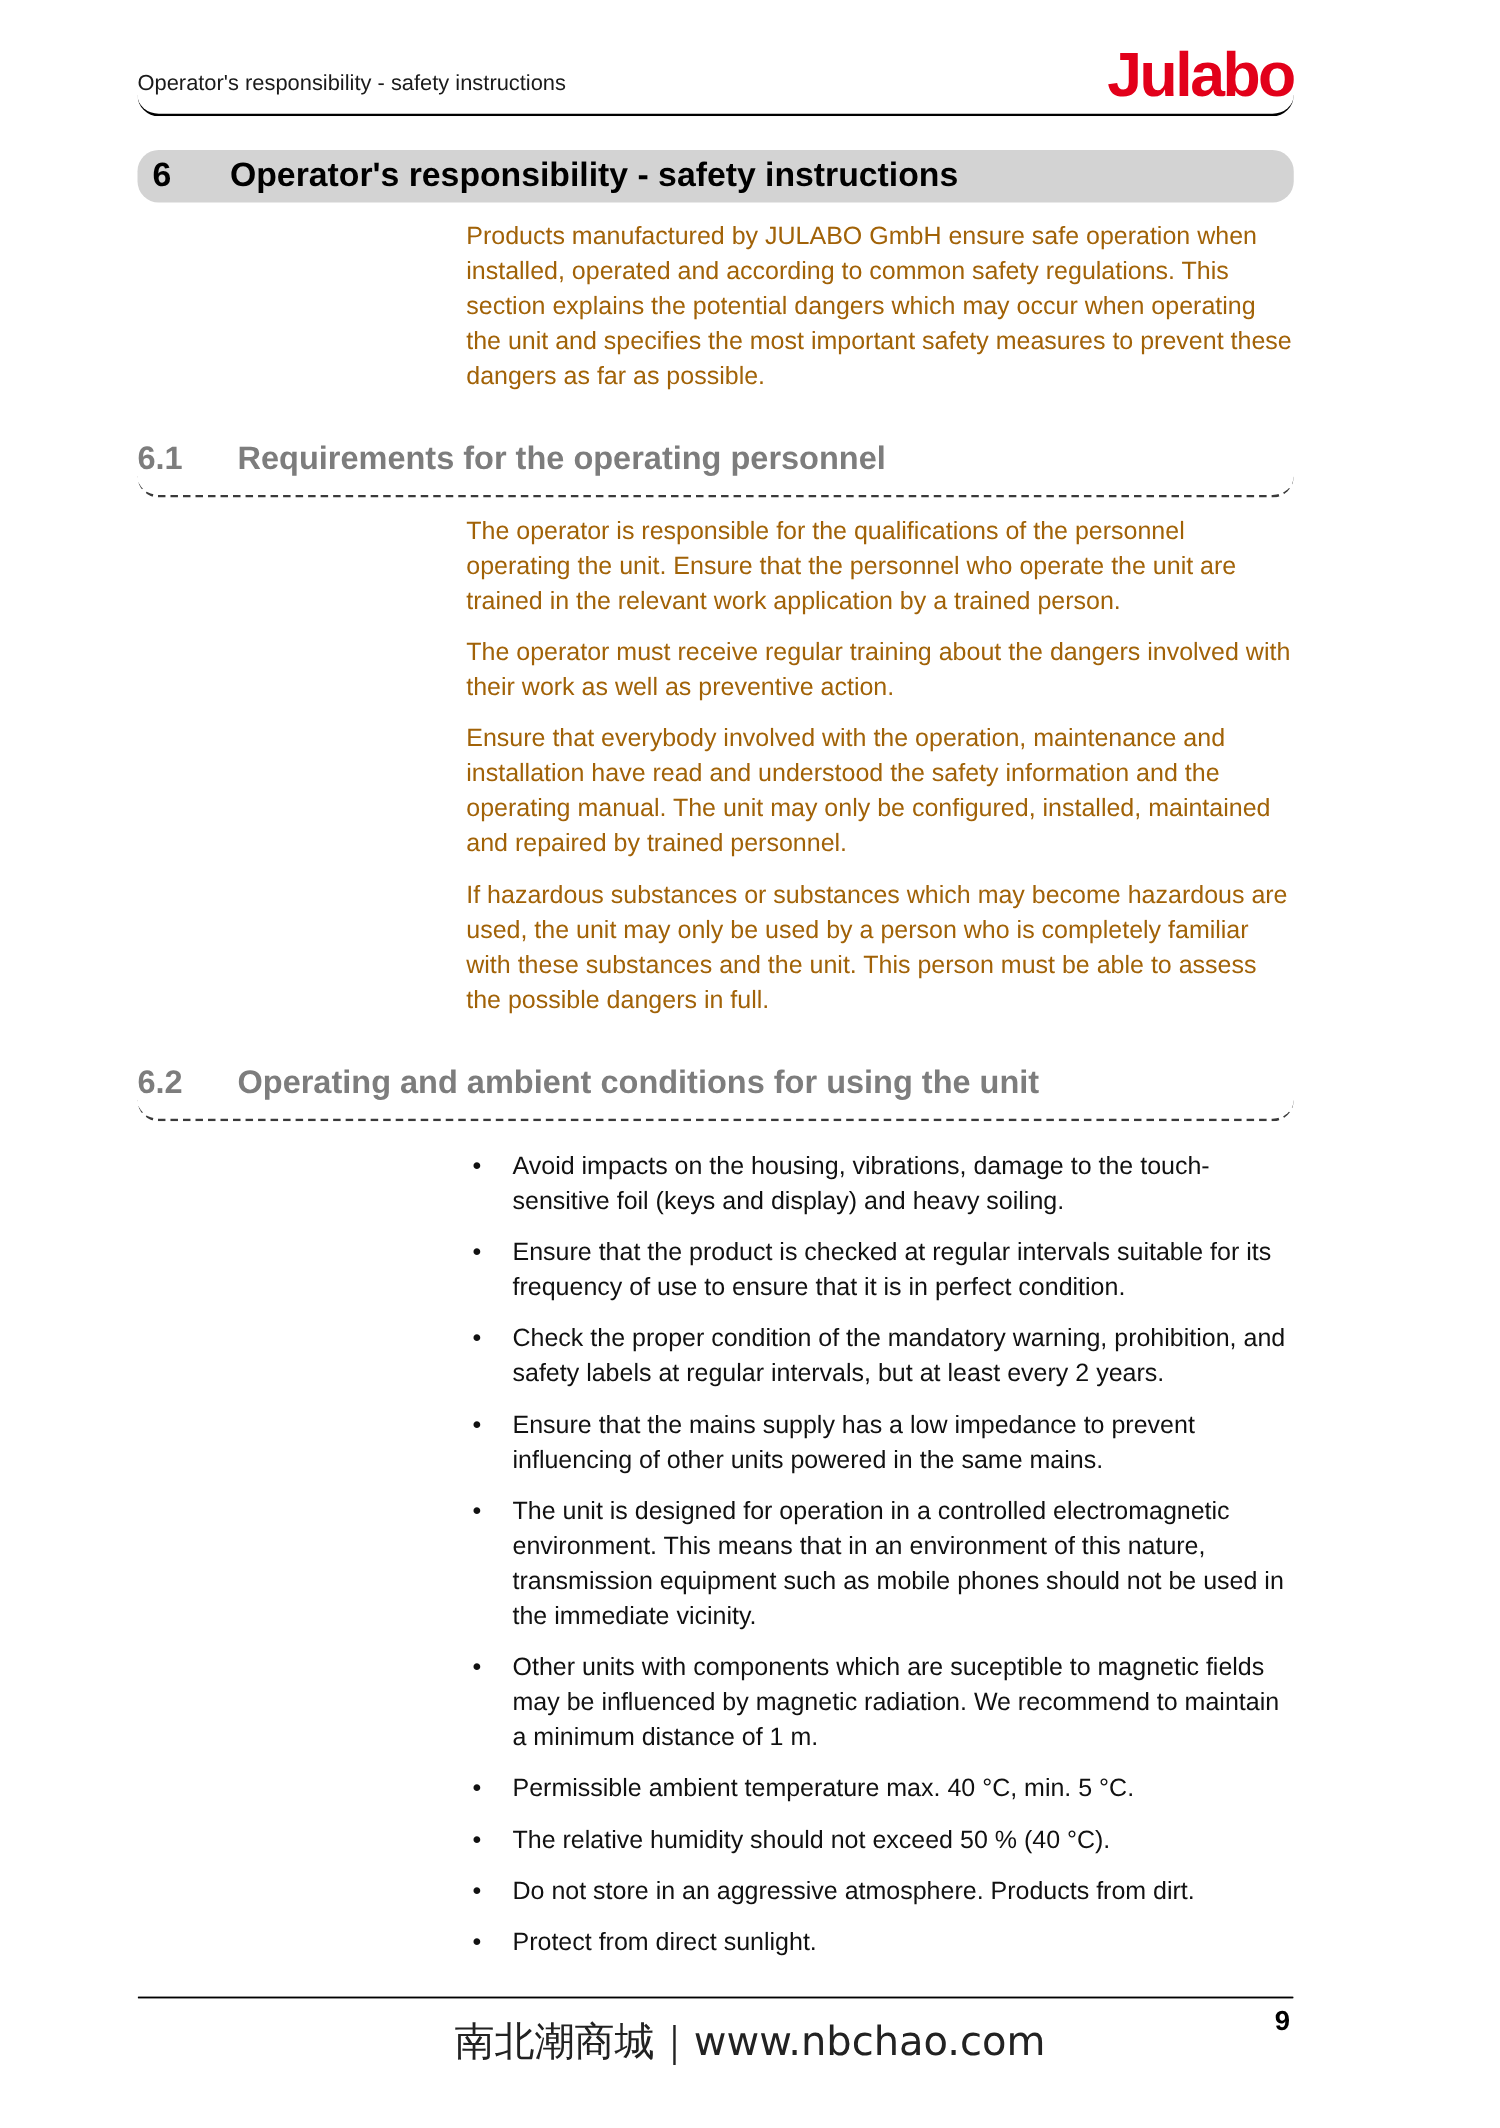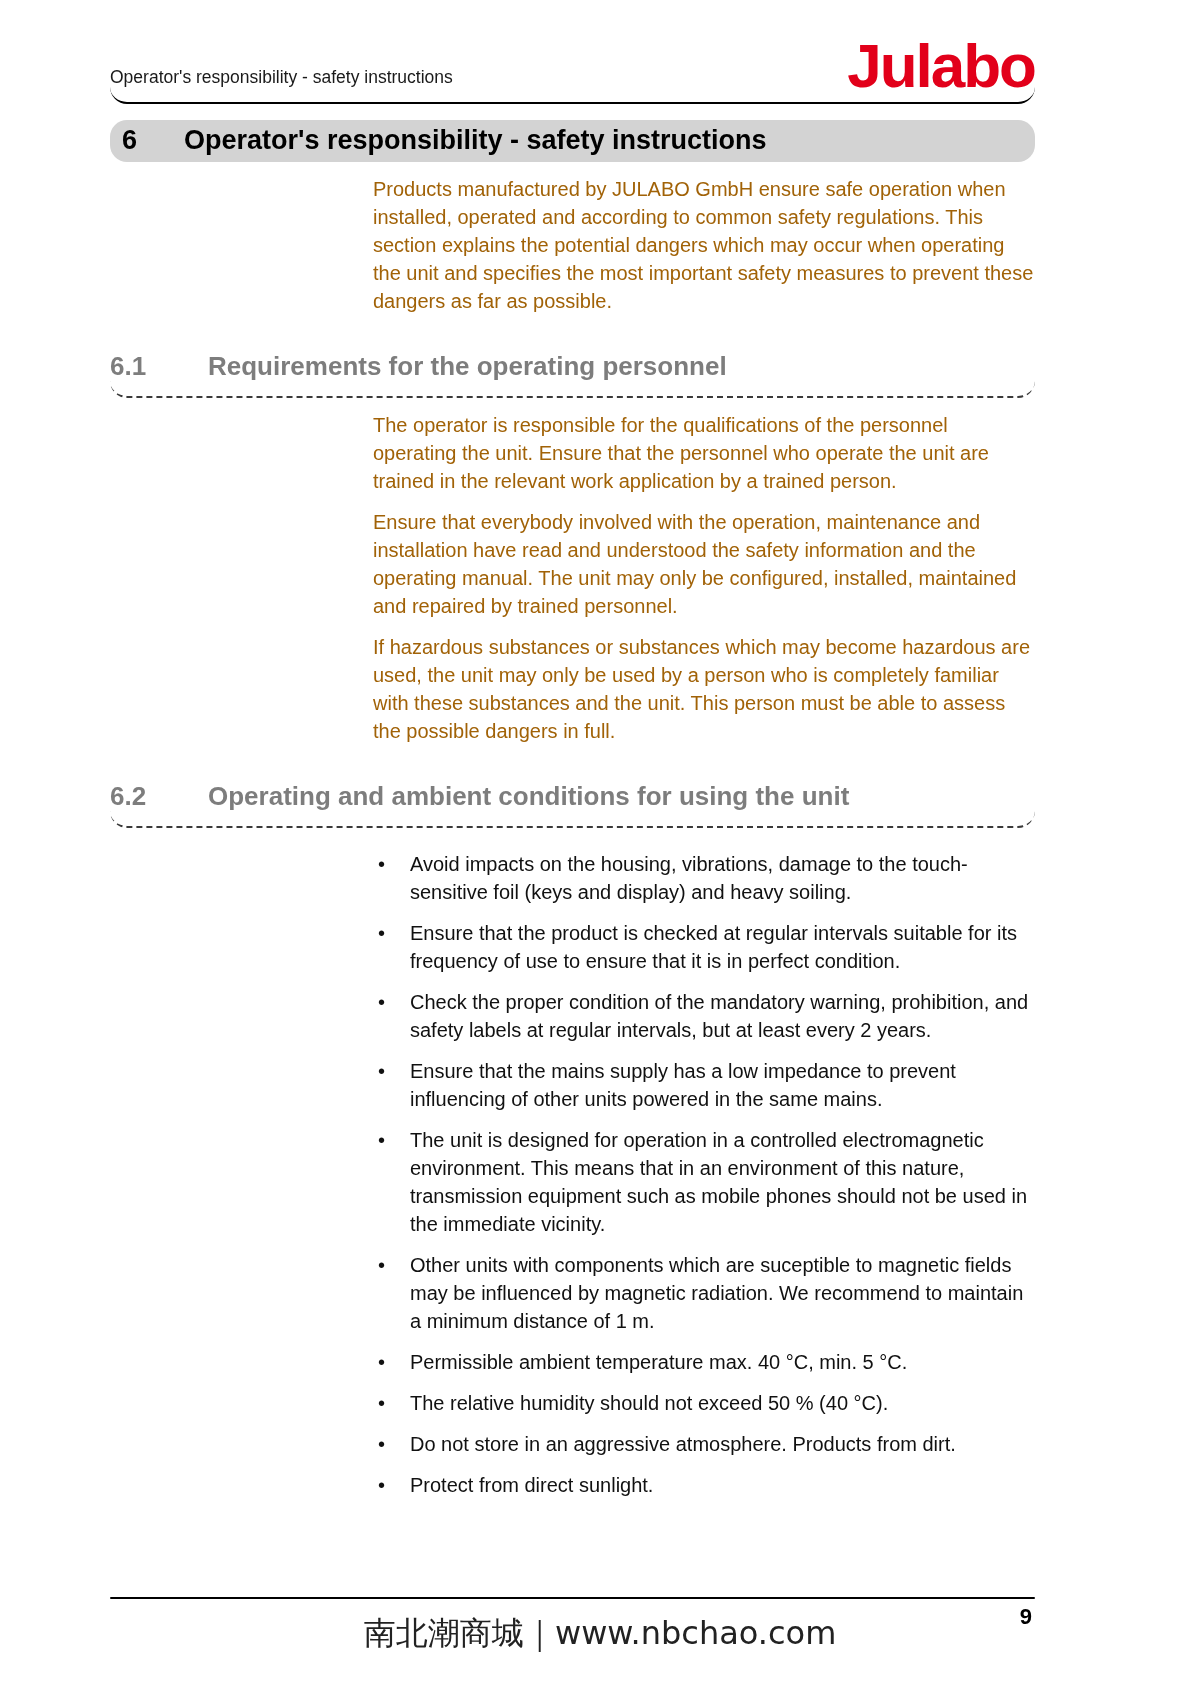--- a/index.html
+++ b/index.html
@@ -24,21 +24,21 @@
     align-items: flex-end;
     border-bottom: 2px solid #000000;
     padding-bottom: 8px;
   }
   .header-left {
     font-size: 17.5px;
     color: #1a1a1a;
     padding-bottom: 6px;
   }
   .logo {
-    font-size: 62px;
+    font-size: 50px;
     font-weight: bold;
     color: #e2001a;
     letter-spacing: -2px;
     line-height: 0.9;
   }
 
   
   .content {
     position: absolute;
     left: 110px;
@@ -68,21 +68,20 @@
   .intro { margin-top: 18px; }
 
   .sec-heading {
     display: flex;
     font-weight: bold;
     font-size: 26px;
     color: #7d7d7d;
     margin-top: 36px;
     padding-bottom: 14px;
     border-bottom: 2px dashed #3a3a3a;
-    gap: 18px;
   }
   .sec-num { width: 80px; flex: none; }
 
   .paragraphs { margin-top: 10px; }
 
   .bullets { margin-top: 22px; }
   .bullet-item {
     display: flex;
     margin-bottom: 13px;
     font-size: 20px;
@@ -144,20 +143,21 @@
       <p class="body-text intro">Products manufactured by JULABO GmbH ensure safe operation when installed, operated and according to common safety regulations. This section explains the potential dangers which may occur when operating the unit and specifies the most important safety measures to prevent these dangers as far as possible.</p>
     </div>
 
     <div class="sec-heading">
       <span class="sec-num">6.1</span>
       <span class="sec-title">Requirements for the operating personnel</span>
     </div>
 
     <div class="indent paragraphs">
       <p class="body-text">The operator is responsible for the qualifications of the personnel operating the unit. Ensure that the personnel who operate the unit are trained in the relevant work application by a trained person.</p>
+      <p class="body-text">The operator must receive regular training about the dangers involved with their work as well as preventive action.</p>
       <p class="body-text">Ensure that everybody involved with the operation, maintenance and installation have read and understood the safety information and the operating manual. The unit may only be configured, installed, maintained and repaired by trained personnel.</p>
       <p class="body-text">If hazardous substances or substances which may become hazardous are used, the unit may only be used by a person who is completely familiar with these substances and the unit. This person must be able to assess the possible dangers in full.</p>
     </div>
 
     <div class="sec-heading">
       <span class="sec-num">6.2</span>
       <span class="sec-title">Operating and ambient conditions for using the unit</span>
     </div>
 
     <div class="indent bullets">

